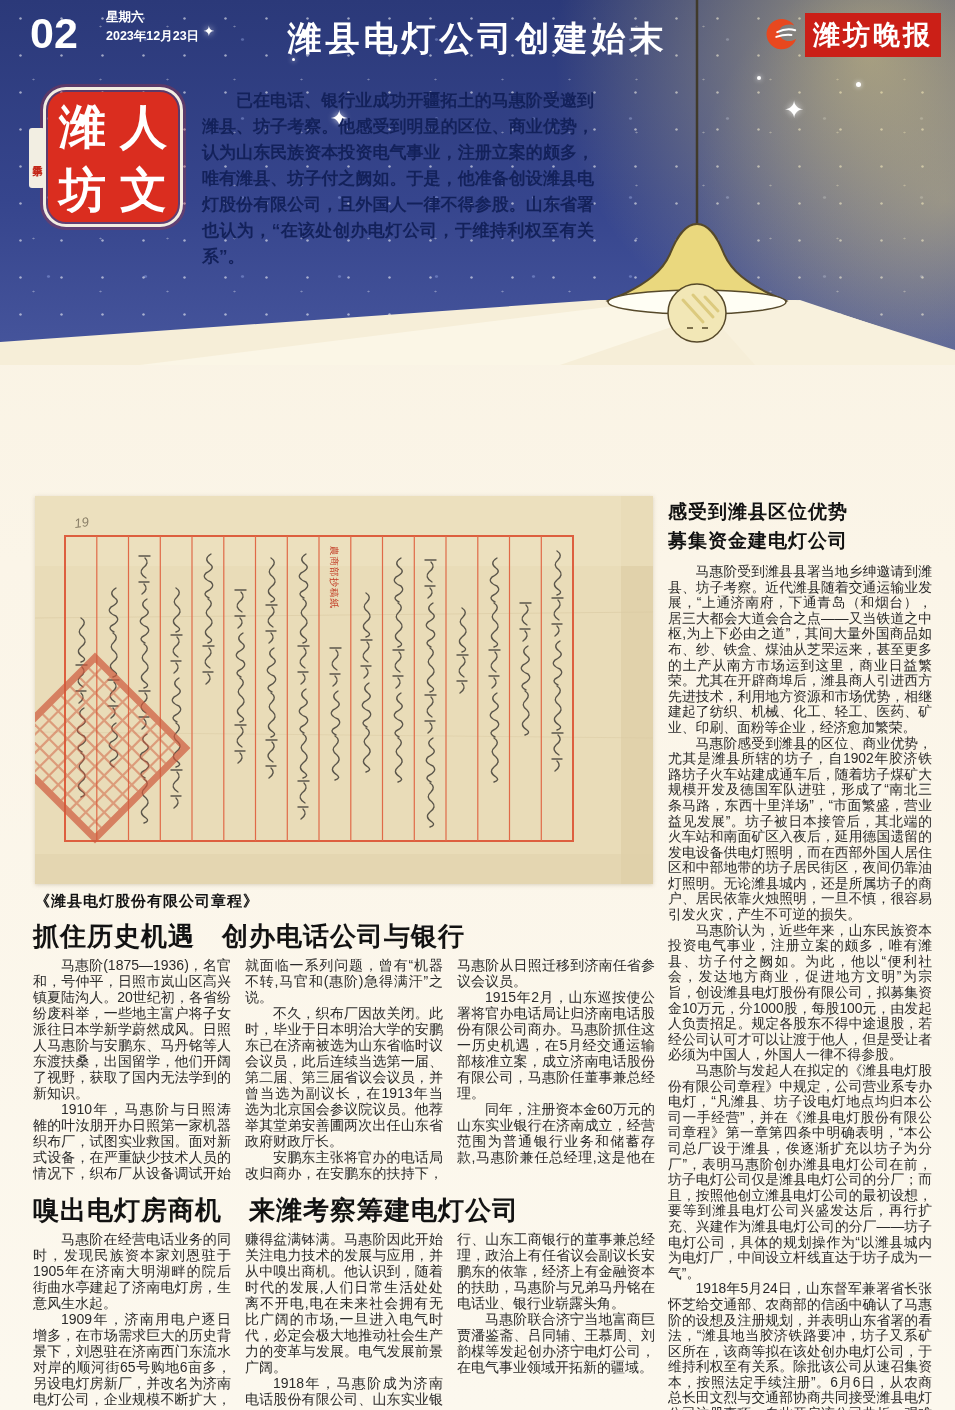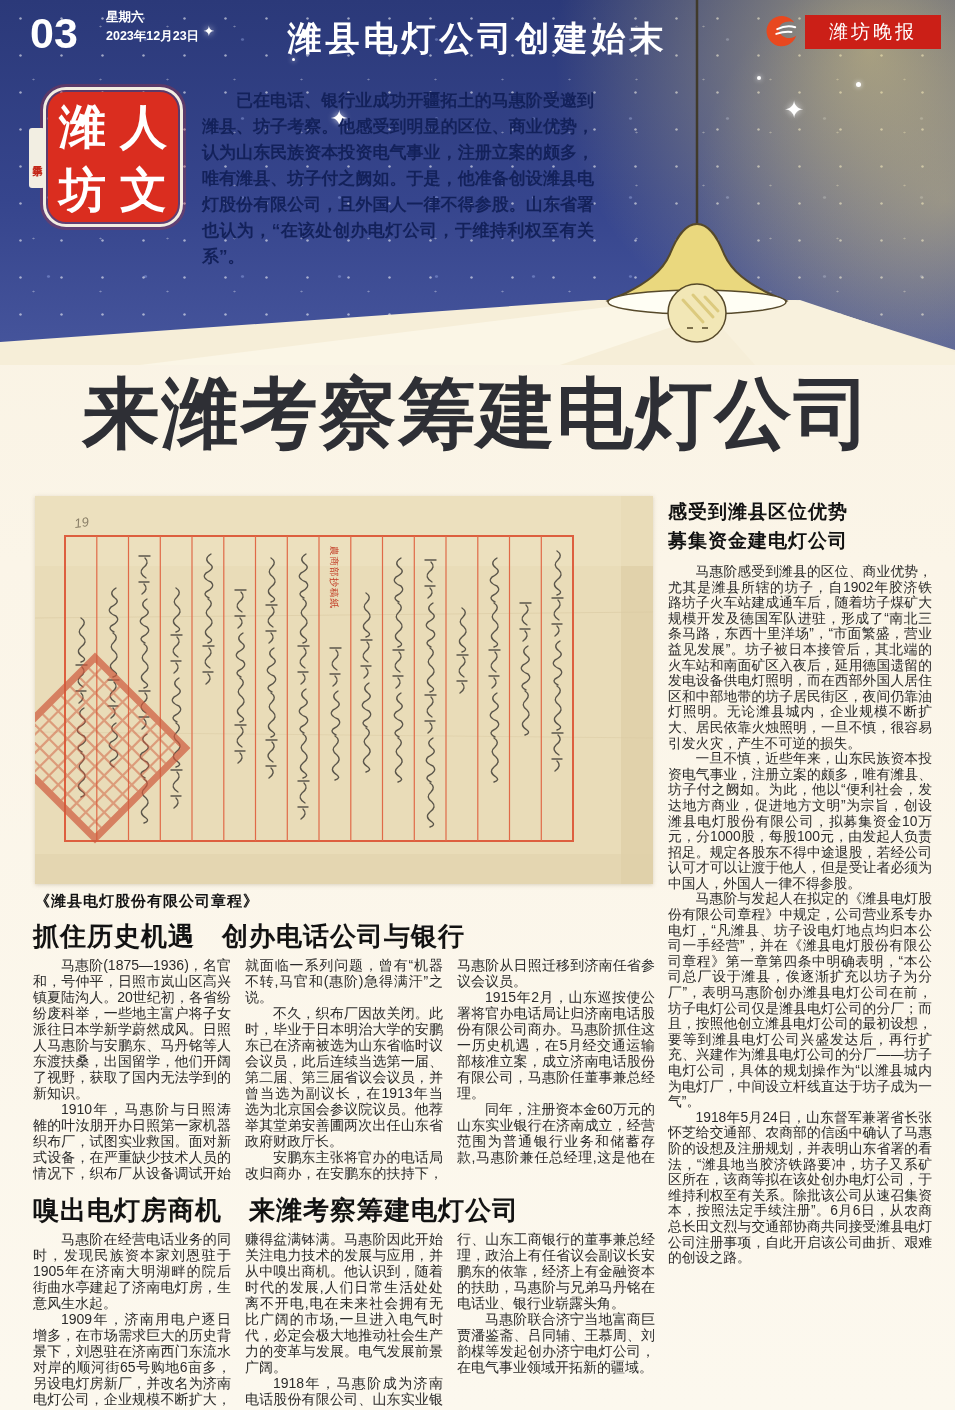--- a/index.html
+++ b/index.html
@@ -17,21 +17,21 @@
       linear-gradient(180deg,#2b3979 0%,#36458d 55%,#47569d 100%);
     background-size:auto,auto,41px 37px,67px 53px,97px 79px,auto;}
   .lampsvg{position:absolute;left:0;top:0;}
   .star{position:absolute;color:#fff;line-height:1;text-shadow:0 0 6px rgba(255,255,255,.8);}
   .dot{position:absolute;background:#fff;border-radius:50%;box-shadow:0 0 5px rgba(255,255,255,.9);}
   .pageno{position:absolute;left:30px;top:12px;color:#fff;font-size:43px;font-weight:800;line-height:1;margin:0;}
   .dateblk{position:absolute;left:106px;top:8px;color:#fff;font-size:12.5px;line-height:1.5;font-weight:600;}
   .page-title{position:absolute;left:0;right:0;top:16px;margin:0;text-align:center;color:#fff;
     font-size:34px;font-weight:800;letter-spacing:4px;}
   .brand{position:absolute;right:14px;top:13px;display:flex;align-items:center;gap:5px;}
-  .brand-box{background:#cb1f17;color:#fff;font-size:19px;font-weight:400;padding:4px 24px;letter-spacing:3px;}
+  .brand-box{background:#cb1f17;color:#fff;font-size:27px;font-weight:700;padding:4px 8px;letter-spacing:3px;}
   
   .seal{position:absolute;left:48px;top:92px;width:130px;height:130px;background:#da2d1f;
     border-radius:18px;outline:3px solid #f2eee2;outline-offset:2px;box-shadow:0 0 0 8px rgba(218,45,31,.25);}
   .seal-grid{position:absolute;inset:4px;display:grid;grid-template-columns:1fr 1fr;grid-template-rows:1fr 1fr;}
   .seal-grid span{display:flex;align-items:center;justify-content:center;color:#fff;font-size:47px;
     font-weight:700;font-family:"Liberation Serif","DejaVu Serif",serif;}
   .seal-tab{position:absolute;left:-19px;top:36px;width:16px;height:60px;background:#f2eee2;border-radius:3px;
     color:#c42718;writing-mode:vertical-rl;text-orientation:upright;font-size:10px;font-weight:700;
     display:flex;align-items:center;justify-content:center;}
   .intro{position:absolute;left:186px;top:88px;width:392px;margin:0;font-size:17px;line-height:26px;
@@ -75,21 +75,21 @@
       <path d="M687 328 h6 M702 328 h6" stroke="#56492a" stroke-width="1.5"></path>
     </svg>
 
     <span class="star" style="left:203px;top:24px;font-size:14px;">✦</span>
     <span class="star" style="left:330px;top:108px;font-size:22px;">✦</span>
     <span class="star" style="left:784px;top:98px;font-size:24px;">✦</span>
     <span class="dot" style="left:757px;top:76px;width:4px;height:4px;"></span>
     <span class="dot" style="left:856px;top:82px;width:5px;height:5px;"></span>
     <span class="dot" style="left:292px;top:58px;width:3px;height:3px;"></span>
 
-    <div class="pageno">03</div>
+    <div class="pageno">02</div>
     <div class="dateblk">
       <div>星期六</div>
       <div>2023年12月23日</div>
     </div>
     <h1 class="page-title">潍县电灯公司创建始末</h1>
     <div class="brand">
       <svg width="38" height="38" viewBox="0 0 40 40" aria-hidden="true">
         <path d="M34 10 A16 16 0 1 0 36 24 C29 29 19 26 18 18 C17 12 24 8 31 9 Z" fill="#e8481f"></path>
         <path d="M16 17 Q26 12 35 15 M15 22 Q24 19 31 20" stroke="#fff" stroke-width="2" fill="none" stroke-linecap="round"></path>
       </svg>
@@ -102,21 +102,20 @@
         <span>潍</span>
         <span>人</span>
         <span>坊</span>
         <span>文</span>
       </div>
     </div>
 
     <p class="intro">已在电话、银行业成功开疆拓土的马惠阶受邀到潍县、坊子考察。他感受到明显的区位、商业优势，认为山东民族资本投资电气事业，注册立案的颇多，唯有潍县、坊子付之阙如。于是，他准备创设潍县电灯股份有限公司，且外国人一律不得参股。山东省署也认为，“在该处创办电灯公司，于维持利权至有关系”。</p>
   </header>
 
-  <h2 class="headline">来潍考察筹建电灯公司</h2>
 
   <figure class="doc">
     <svg width="618" height="388" viewBox="0 0 618 388" aria-hidden="true">
       <defs>
         <path id="sq1" d="M0 0 Q6 4 1 9 Q-5 14 2 19 Q7 24 0 29 Q-6 34 2 39 Q6 42 0 44" fill="none"></path>
         <path id="sq2" d="M-5 2 H6 M1 4 Q6 9 -1 14 Q-6 19 2 24 M-5 28 H5 M0 30 Q5 35 -2 40" fill="none"></path>
         <path id="sq3" d="M3 0 Q-5 5 2 10 Q8 14 -2 19 Q-7 24 3 28 Q8 33 -2 38 Q-5 41 1 44" fill="none"></path>
       </defs>
       <rect width="618" height="388" fill="#e9dcb8"></rect>
       <rect x="586" width="32" height="388" fill="#dccba2" opacity="0.6"></rect>
@@ -264,20 +263,21 @@
         <p>马惠阶联合济宁当地富商巨贾潘鉴斋、吕同辅、王慕周、刘韵楳等发起创办济宁电灯公司，在电气事业领域开拓新的疆域。</p>
       </div>
   </section>
 
   <aside class="art art3">
     <h2>
       <span>感受到潍县区位优势</span><br>
       <span>募集资金建电灯公司</span>
     </h2>
     <div class="rbody">
-        <p>马惠阶感受到潍县的区位、商业优势，尤其是潍县所辖的坊子，自1902年胶济铁路坊子火车站建成通车后，随着坊子煤矿大规模开发及德国军队进驻，形成了“南北三条马路，东西十里洋场”，“市面繁盛，营业益见发展”。坊子被日本接管后，其北端的火车站和南面矿区入夜后，延用德国遗留的发电设备供电灯照明，而在西部外国人居住区和中部地带的坊子居民街区，夜间仍靠油灯照明。无论潍县城内，企业规模不断扩大、居民依靠火烛照明，一旦不慎，很容易引发火灾，产生不可逆的损失。</p>
-        <p>一旦不慎，近些年来，山东民族资本投资电气事业，注册立案的颇多，唯有潍县、坊子付之阙如。为此，他以“便利社会，发达地方商业，促进地方文明”为宗旨，创设潍县电灯股份有限公司，拟募集资金10万元，分1000股，每股100元，由发起人负责招足。规定各股东不得中途退股，若经公司认可才可以让渡于他人，但是受让者必须为中国人，外国人一律不得参股。</p>
+        <p>马惠阶受到潍县县署当地乡绅邀请到潍县、坊子考察。近代潍县随着交通运输业发展，“上通济南府，下通青岛（和烟台），居三大都会大道会合之点——又当铁道之中枢,为上下必由之道”，其间大量外国商品如布、纱、铁盒、煤油从芝罘运来，甚至更多的土产从南方市场运到这里，商业日益繁荣。尤其在开辟商埠后，潍县商人引进西方先进技术，利用地方资源和市场优势，相继建起了纺织、机械、化工、轻工、医药、矿业、印刷、面粉等企业，经济愈加繁荣。</p>
+        <p>马惠阶感受到潍县的区位、商业优势，尤其是潍县所辖的坊子，自1902年胶济铁路坊子火车站建成通车后，随着坊子煤矿大规模开发及德国军队进驻，形成了“南北三条马路，东西十里洋场”，“市面繁盛，营业益见发展”。坊子被日本接管后，其北端的火车站和南面矿区入夜后，延用德国遗留的发电设备供电灯照明，而在西部外国人居住区和中部地带的坊子居民街区，夜间仍靠油灯照明。无论潍县城内，还是所属坊子的商户、居民依靠火烛照明，一旦不慎，很容易引发火灾，产生不可逆的损失。</p>
+        <p>马惠阶认为，近些年来，山东民族资本投资电气事业，注册立案的颇多，唯有潍县、坊子付之阙如。为此，他以“便利社会，发达地方商业，促进地方文明”为宗旨，创设潍县电灯股份有限公司，拟募集资金10万元，分1000股，每股100元，由发起人负责招足。规定各股东不得中途退股，若经公司认可才可以让渡于他人，但是受让者必须为中国人，外国人一律不得参股。</p>
         <p>马惠阶与发起人在拟定的《潍县电灯股份有限公司章程》中规定，公司营业系专办电灯，“凡潍县、坊子设电灯地点均归本公司一手经营”，并在《潍县电灯股份有限公司章程》第一章第四条中明确表明，“本公司总厂设于潍县，俟逐渐扩充以坊子为分厂”，表明马惠阶创办潍县电灯公司在前，坊子电灯公司仅是潍县电灯公司的分厂；而且，按照他创立潍县电灯公司的最初设想，要等到潍县电灯公司兴盛发达后，再行扩充、兴建作为潍县电灯公司的分厂——坊子电灯公司，具体的规划操作为“以潍县城内为电灯厂，中间设立杆线直达于坊子成为一气”。</p>
         <p>1918年5月24日，山东督军兼署省长张怀芝给交通部、农商部的信函中确认了马惠阶的设想及注册规划，并表明山东省署的看法，“潍县地当胶济铁路要冲，坊子又系矿区所在，该商等拟在该处创办电灯公司，于维持利权至有关系。除批该公司从速召集资本，按照法定手续注册”。6月6日，从农商总长田文烈与交通部协商共同接受潍县电灯公司注册事项，自此开启该公司曲折、艰难的创设之路。</p>
       </div>
   </aside>
 
 </div>
 
 </body></html>

